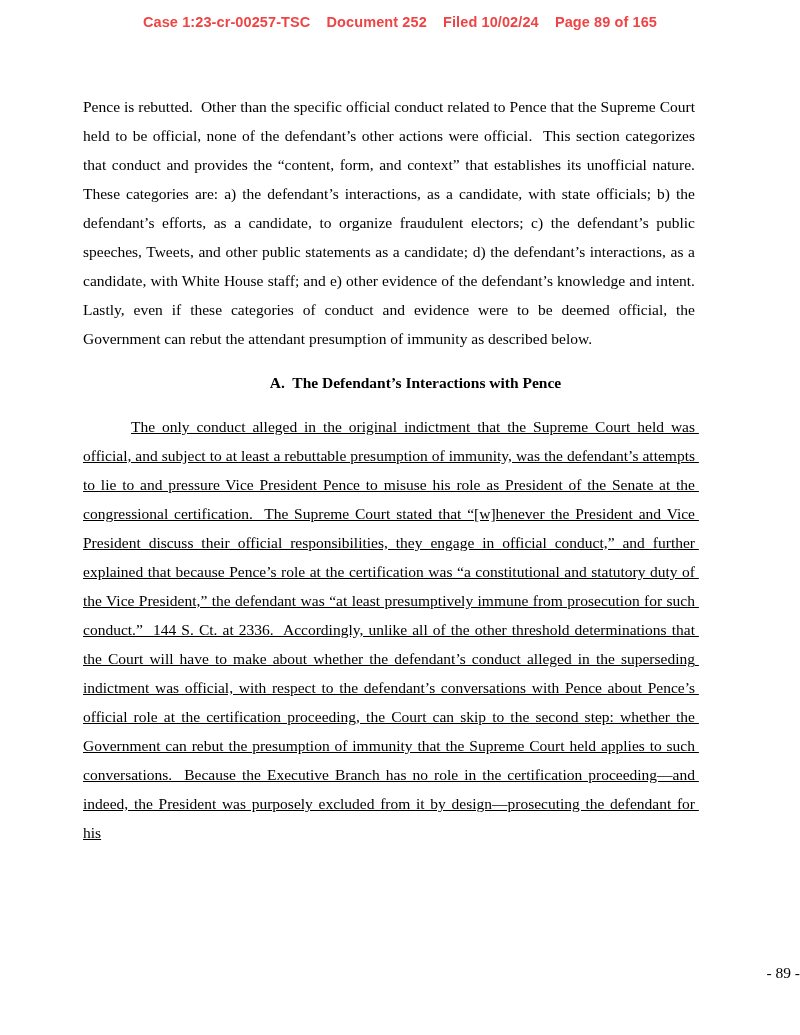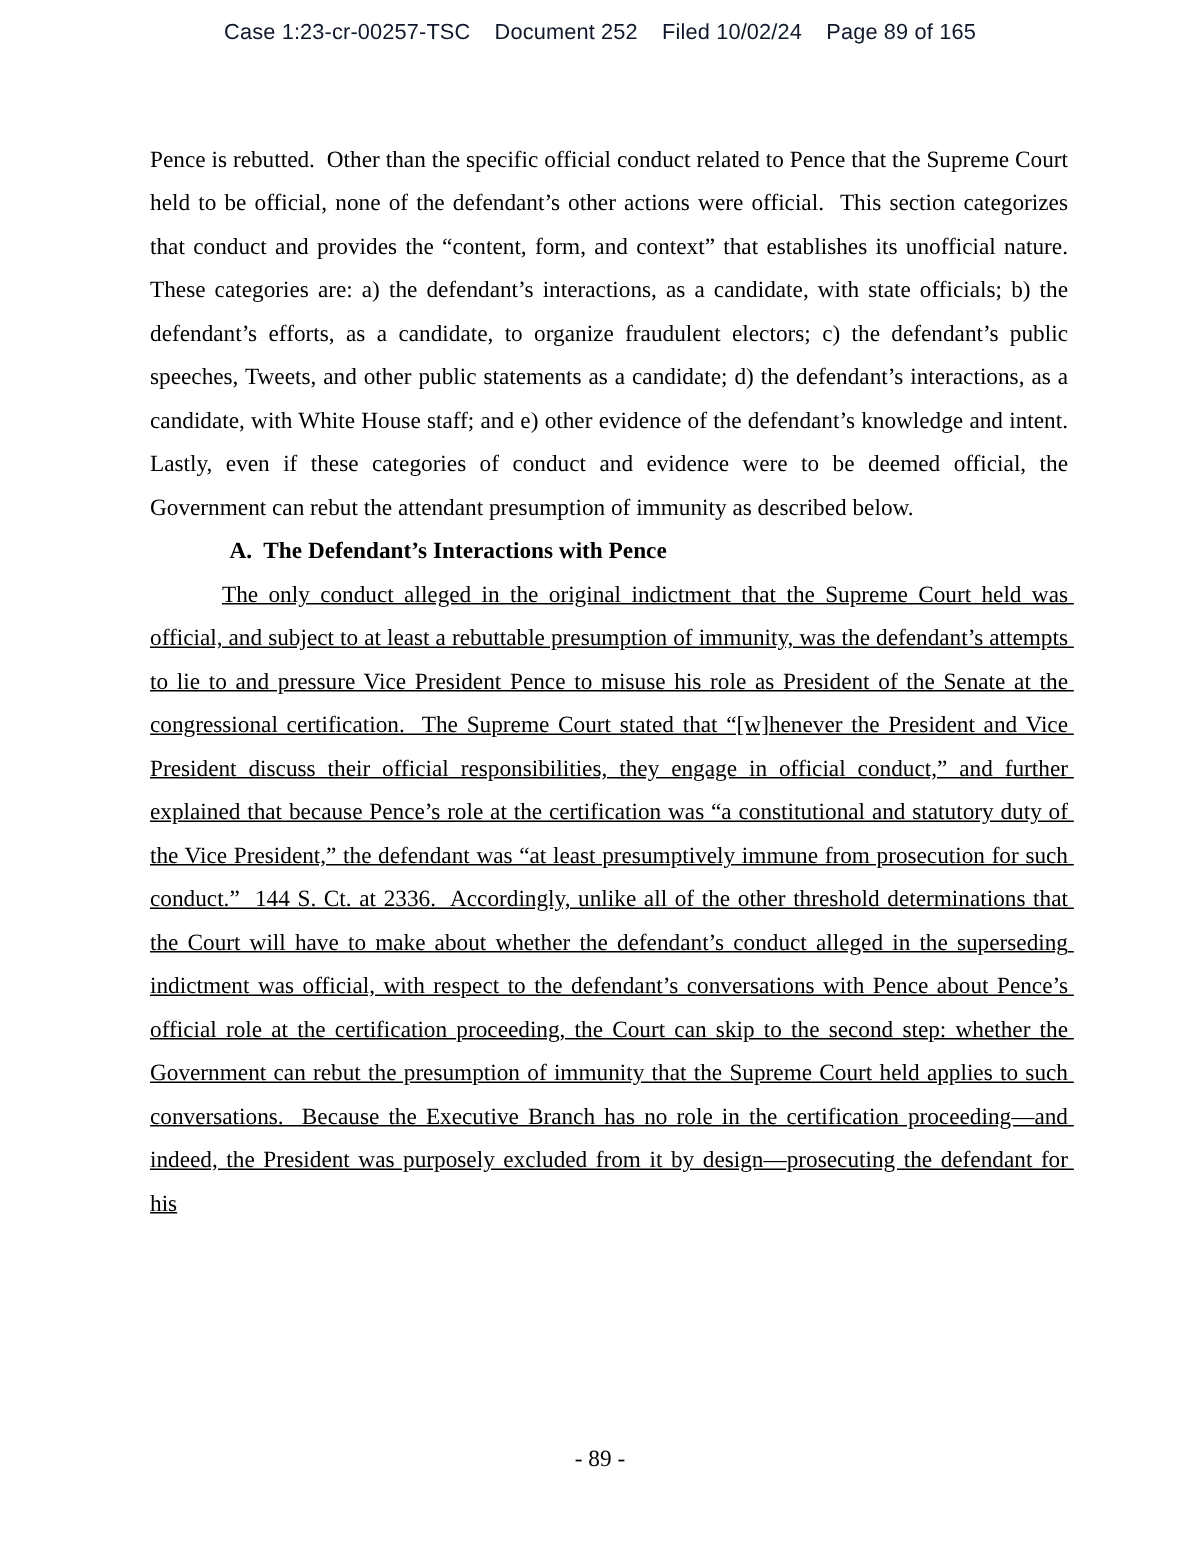--- a/index.html
+++ b/index.html
@@ -26,59 +26,59 @@
     font-size: 14.5px;
     letter-spacing: 0.1px;
     white-space: nowrap;
   }
   .stamp span {
     margin: 0 6px;
   }
   .content {
     position: absolute;
     top: 92px;
-    left: 100px;
+    left: 83px;
     width: 612px;
     font-size: 15.5px;
     line-height: 29px;
     text-align: justify;
     text-justify: inter-word;
   }
   .para {
     margin: 0;
     white-space: pre-wrap;
   }
   .para.first-indent {
     text-indent: 48px;
     text-decoration: underline;
   }
   .heading {
-    margin: 0;
+    margin: 15px;
     padding-left: 53px;
     font-size: 15.5px;
     line-height: 29px;
     font-weight: bold;
-    text-align: left;
+    text-align: center;
     white-space: pre-wrap;
   }
   .footer {
     position: absolute;
     top: 964px;
     left: 0;
     width: 100%;
-    text-align: center;
+    text-align: right;
     font-size: 15.5px;
   }
 </style>
 </head>
 <body>
 
 <div class="page" style="background: rgb(255, 255, 255); color: rgb(0, 0, 0);">
 
-  <div class="stamp" style="color: #0f172a;">
+  <div class="stamp" style="color: #ef4444; font-weight: bold;">
     <span>Case 1:23-cr-00257-TSC</span>
     <span>Document 252</span>
     <span>Filed 10/02/24</span>
     <span>Page 89 of 165</span>
   </div>
 
   <div class="content">
     <p class="para">Pence is rebutted.  Other than the specific official conduct related to Pence that the Supreme Court held to be official, none of the defendant’s other actions were official.  This section categorizes that conduct and provides the “content, form, and context” that establishes its unofficial nature.  These categories are: a) the defendant’s interactions, as a candidate, with state officials; b) the defendant’s efforts, as a candidate, to organize fraudulent electors; c) the defendant’s public speeches, Tweets, and other public statements as a candidate; d) the defendant’s interactions, as a candidate, with White House staff; and e) other evidence of the defendant’s knowledge and intent.  Lastly, even if these categories of conduct and evidence were to be deemed official, the Government can rebut the attendant presumption of immunity as described below.</p>
     <h3 class="heading">A.  The Defendant’s Interactions with Pence</h3>
     <p class="para first-indent">The only conduct alleged in the original indictment that the Supreme Court held was official, and subject to at least a rebuttable presumption of immunity, was the defendant’s attempts to lie to and pressure Vice President Pence to misuse his role as President of the Senate at the congressional certification.  The Supreme Court stated that “[w]henever the President and Vice President discuss their official responsibilities, they engage in official conduct,” and further explained that because Pence’s role at the certification was “a constitutional and statutory duty of the Vice President,” the defendant was “at least presumptively immune from prosecution for such conduct.”  144 S. Ct. at 2336.  Accordingly, unlike all of the other threshold determinations that the Court will have to make about whether the defendant’s conduct alleged in the superseding indictment was official, with respect to the defendant’s conversations with Pence about Pence’s official role at the certification proceeding, the Court can skip to the second step: whether the Government can rebut the presumption of immunity that the Supreme Court held applies to such conversations.  Because the Executive Branch has no role in the certification proceeding—and indeed, the President was purposely excluded from it by design—prosecuting the defendant for his</p>

